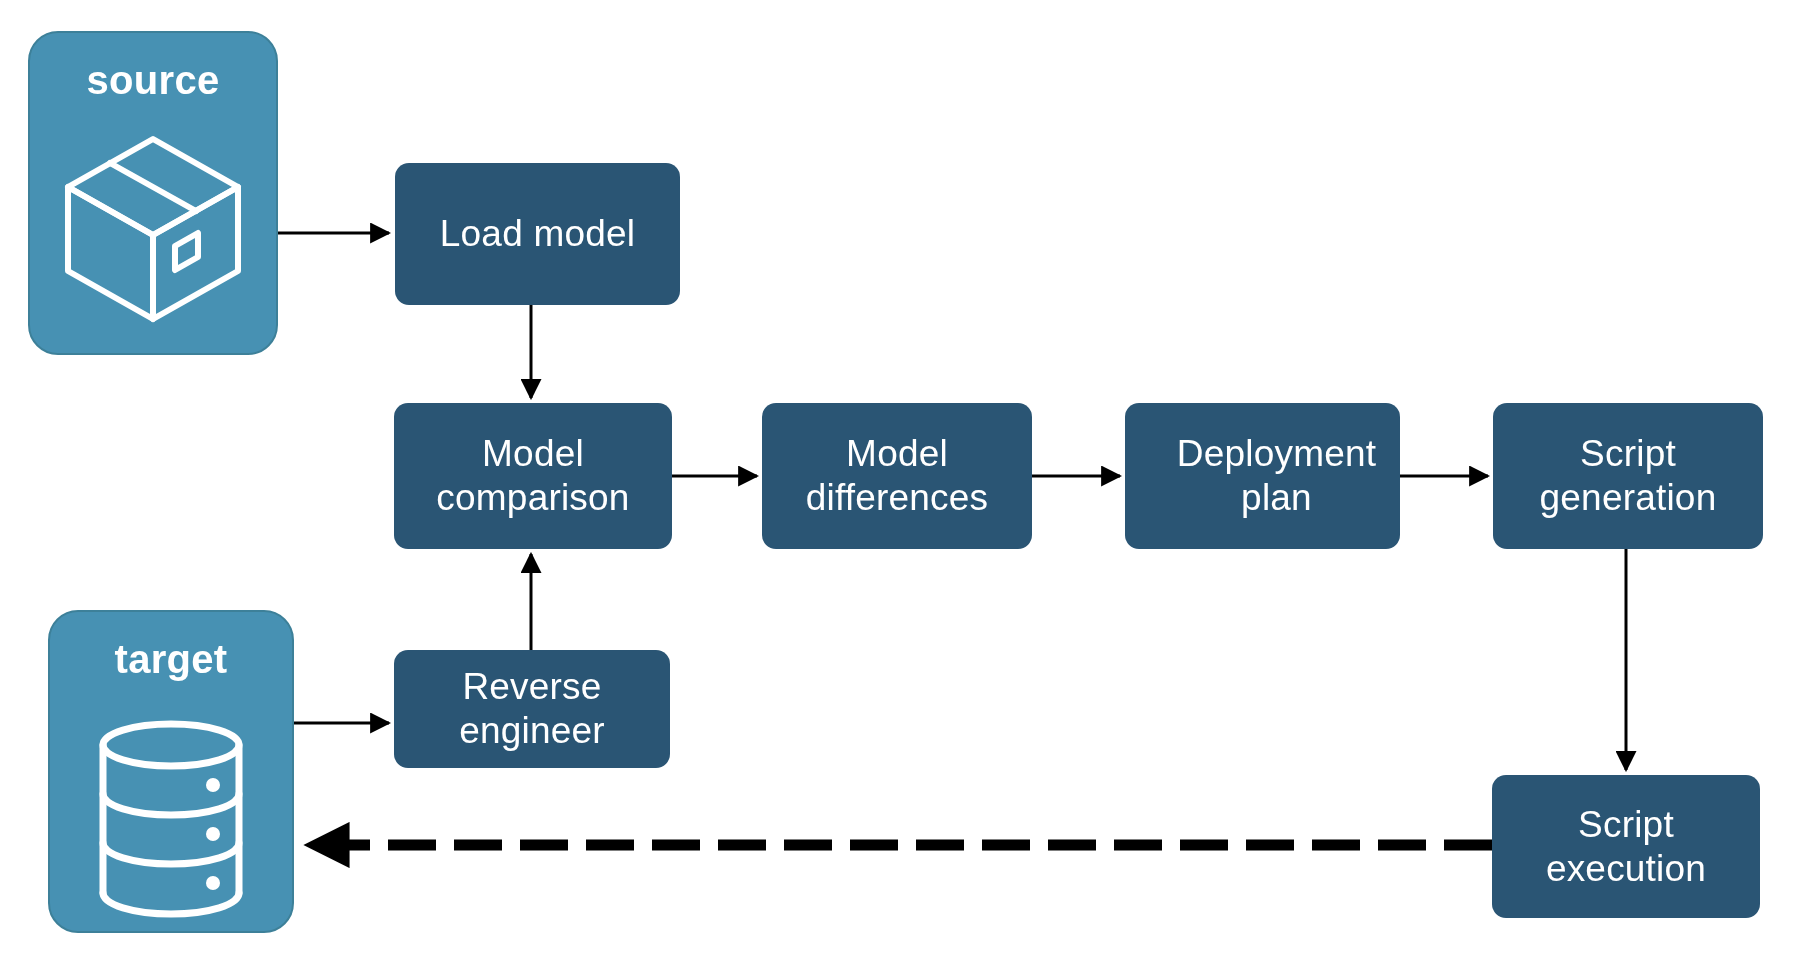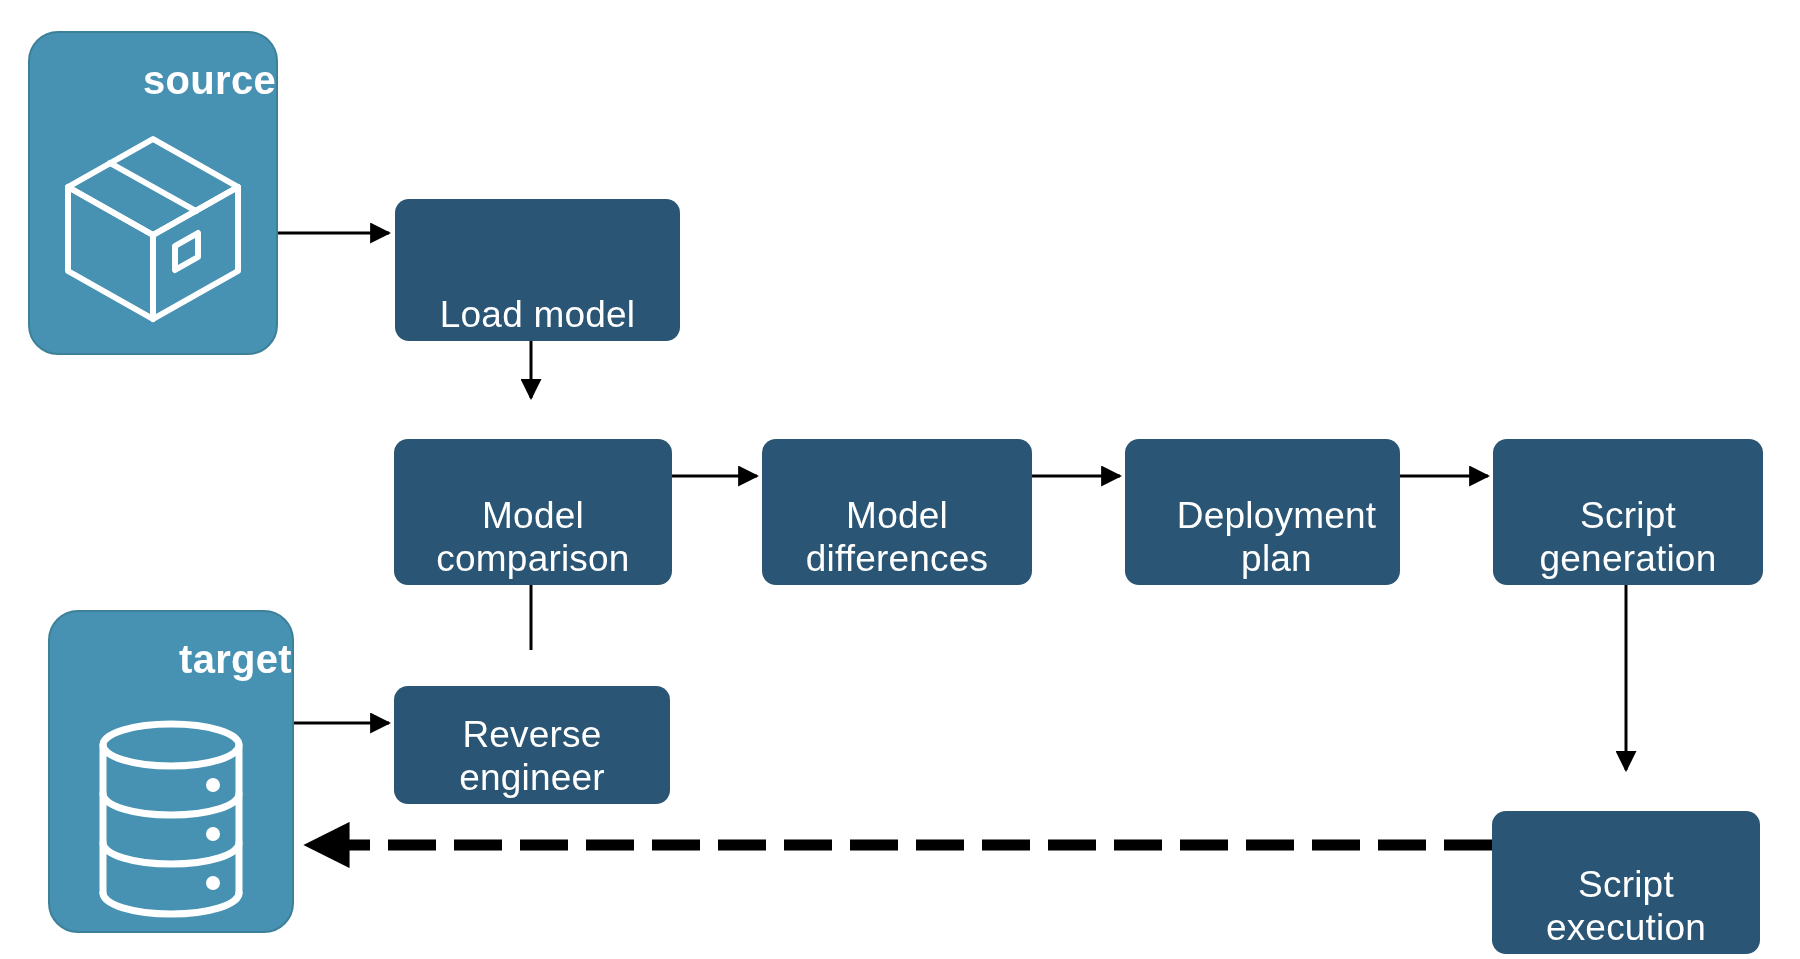--- a/index.html
+++ b/index.html
@@ -15,34 +15,33 @@
     position: relative;
     width: 1800px;
     height: 959px;
     background: #ffffff;
     overflow: hidden;
   }
   .node {
     position: absolute;
     box-sizing: border-box;
     display: flex;
-    align-items: flex-end;
+    align-items: center;
     justify-content: center;
     text-align: center;
     color: #ffffff;
     line-height: 1.18;
   }
   .process {
     background: #2a5574;
     border-radius: 14px;
     font-size: 37px;
     font-weight: 400;
     letter-spacing: 0.2px;
     padding: 4px 8px;
-    margin-top: 36px;
   }
   .endpoint {
     background: #4791b3;
     border: 2px solid #3d8099;
     border-radius: 30px;
     flex-direction: column;
     justify-content: flex-start;
   }
   .endpoint-label {
     font-size: 40px;

